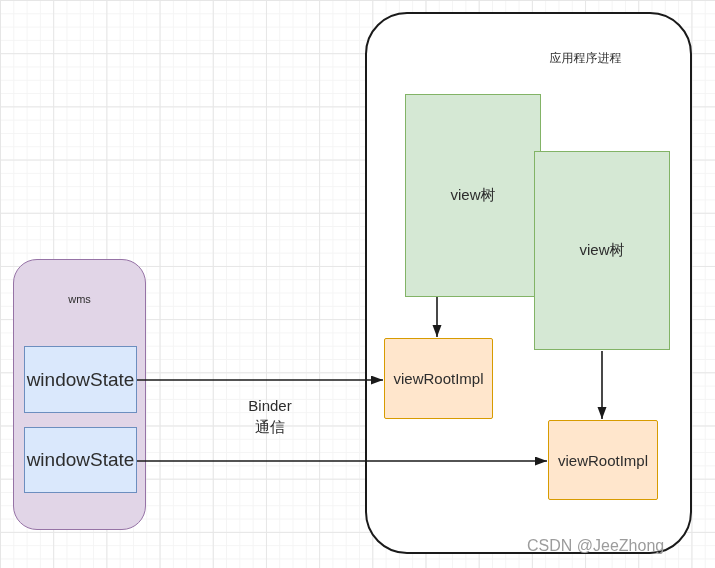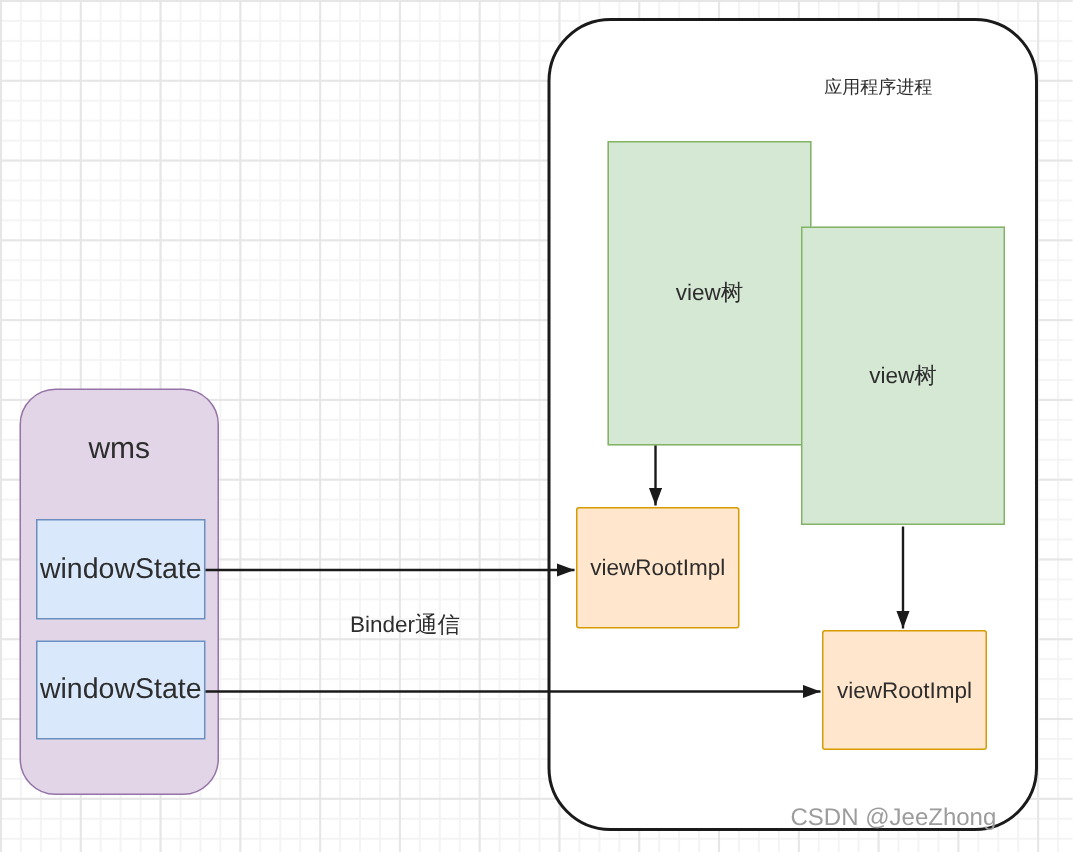--- a/index.html
+++ b/index.html
@@ -31,21 +31,21 @@
   }
   
   #wms-box {
     left: 13px; top: 259px; width: 133px; height: 271px;
     background: #e1d5e7;
     border: 1.5px solid #9673a6;
     border-radius: 24px;
   }
   #wms-title {
     left: 13px; top: 288px; width: 133px; height: 22px;
-    font-size: 20px;
+    font-size: 11px;
   }
   .window-state {
     left: 24px; width: 113px; height: 67px;
     background: #dae8fc;
     border: 1.5px solid #6c8ebf;
     font-size: 19px;
   }
   #window-state-1 { top: 346px; }
   #window-state-2 { top: 427px; height: 66px; }
   
@@ -73,20 +73,21 @@
     border-radius: 2px;
     font-size: 15px;
   }
   #view-root-1 { left: 384px; top: 338px; width: 109px; height: 81px; }
   #view-root-2 { left: 548px; top: 420px; width: 110px; height: 80px; }
   
   #binder-label {
     left: 200px; top: 394px; width: 140px; height: 44px;
     font-size: 15px;
     line-height: 21px;
+    flex-direction: column;
   }
   
   #watermark {
     position: absolute;
     left: 527px; top: 537px; width: 162px; height: 20px;
     font-size: 16px;
     color: #9c9c9c;
     text-align: left;
     white-space: nowrap;
   }

